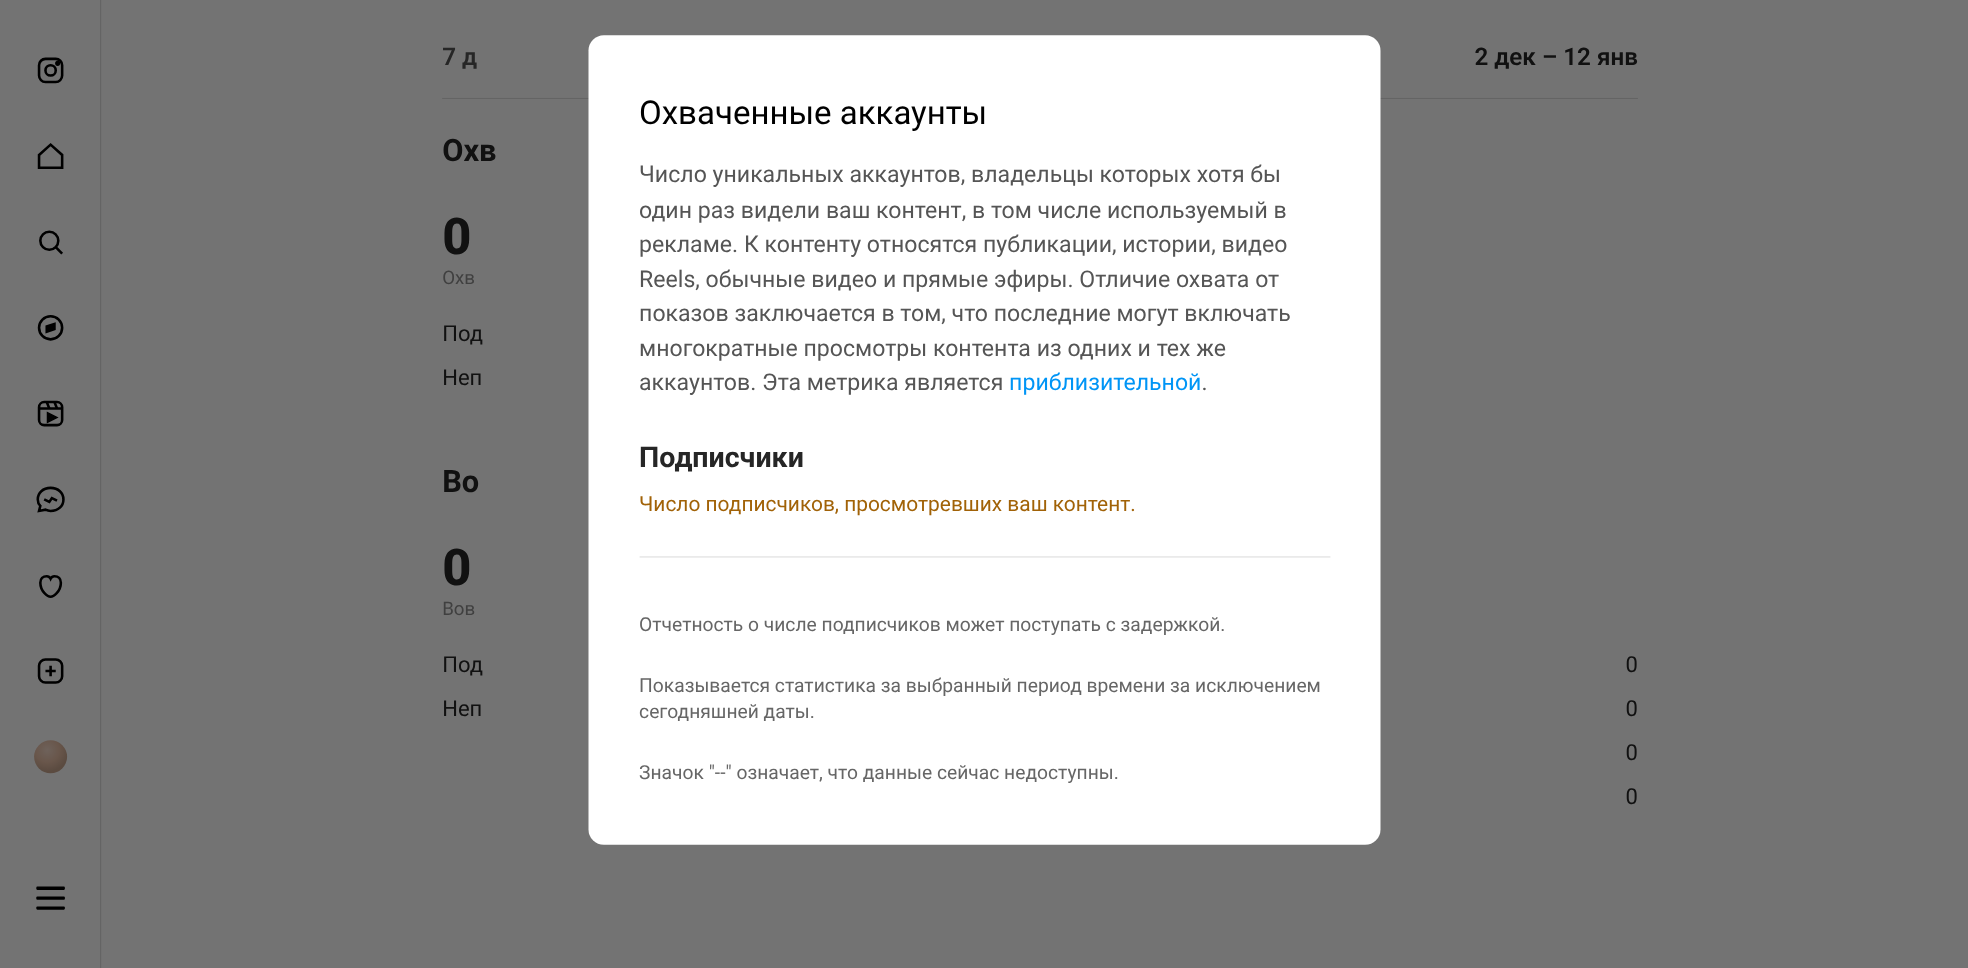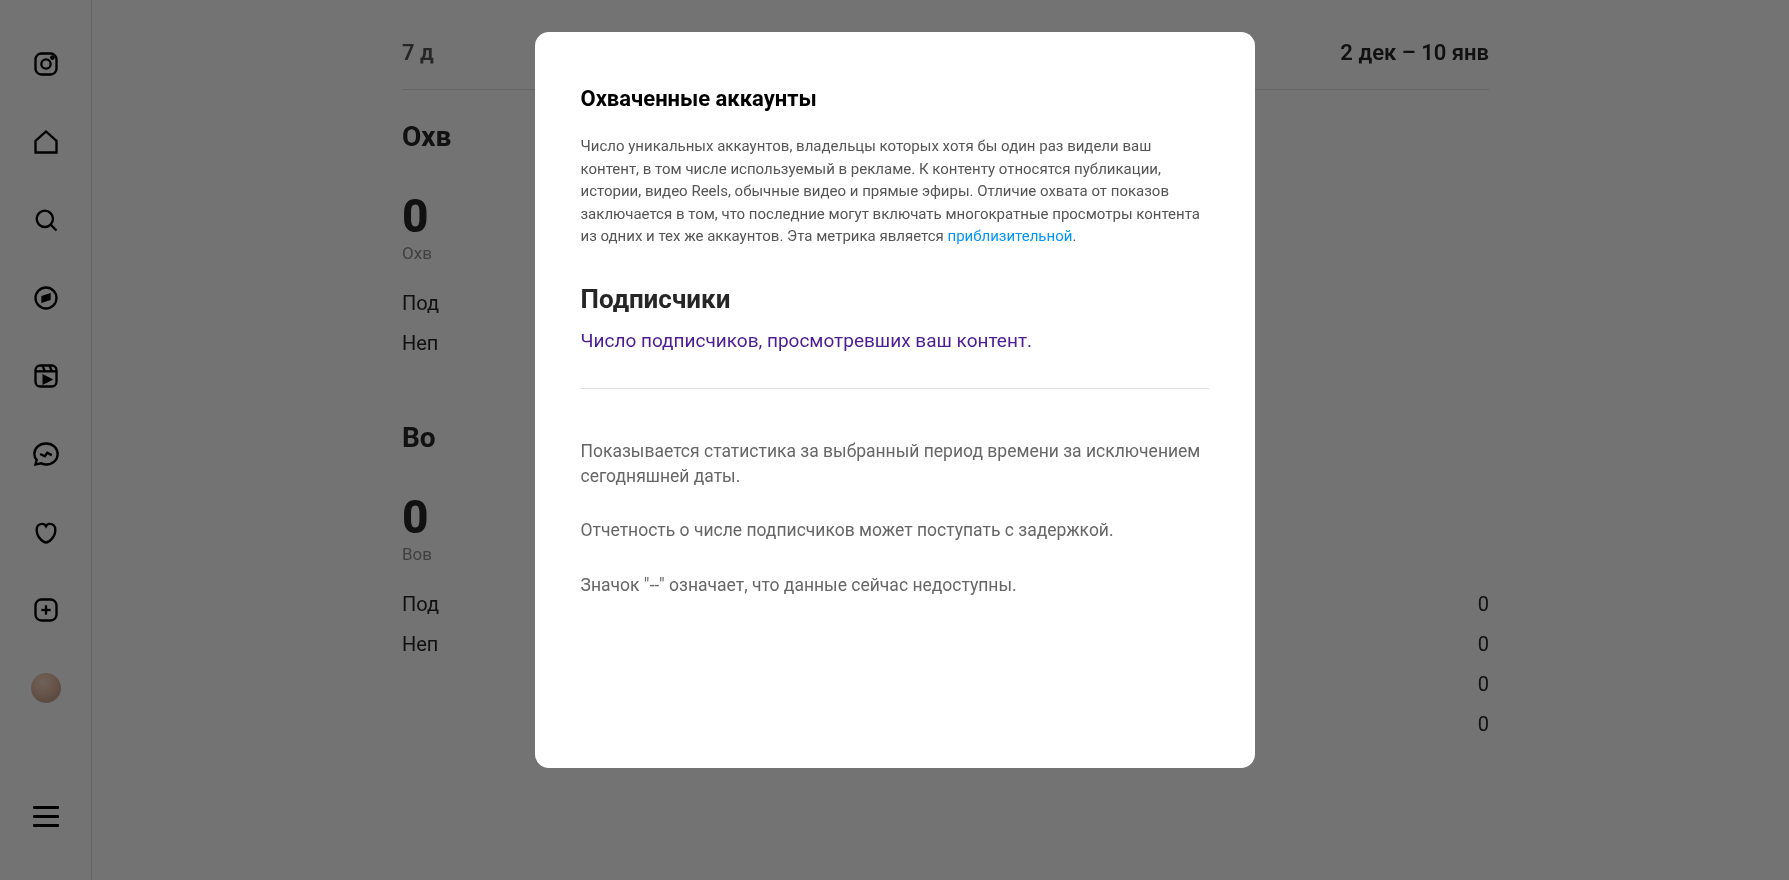--- a/index.html
+++ b/index.html
@@ -118,41 +118,41 @@
       overflow-y: auto;
       flex: 1;
     }
     
     .modal-scroll::-webkit-scrollbar { width: 16px; }
     .modal-scroll::-webkit-scrollbar-track { background: #f0f0f0; border-radius: 0 14px 14px 0; }
     .modal-scroll::-webkit-scrollbar-thumb { background: #c1c1c1; border-radius: 4px; }
     .modal-scroll::-webkit-scrollbar-button { height: 16px; background:#f0f0f0; display:block;}
 
     .modal-title {
-      font-size: 22px;
-      font-weight: 700;
+      font-size: 30px;
+      font-weight: 400;
       color: #000;
       margin-bottom: 24px;
     }
     .modal-body-text {
-      font-size: 15px;
+      font-size: 21px;
       line-height: 1.5;
       color: #555;
       margin-bottom: 36px;
     }
     .modal-body-text a { color: #0095f6; text-decoration: none; }
     .sub-heading {
       font-size: 26px;
       font-weight: 700;
       color: #262626;
       margin-bottom: 14px;
     }
     .sub-text {
       font-size: 19px;
-      color: #4c1d95;
+      color: #a16207;
       margin-bottom: 34px;
       line-height: 1.4;
     }
     .divider {
       border: none;
       border-top: 1px solid #ddd;
       margin: 12px 0 50px 0;
     }
     .note {
       font-size: 17.5px;
@@ -226,21 +226,21 @@
           <span></span>
           <span></span>
           <span></span>
         </div>
     </div>
   </nav>
 
   <main class="main">
     <div class="date-range-row">
       <span>7 д</span>
-      <span class="sel">2 дек – 10 янв</span>
+      <span class="sel">2 дек – 12 янв</span>
     </div>
 
     <div class="section-heading">Охв</div>
     <div class="metric-block">
       <div class="metric-value">0</div>
       <div class="metric-label">Охв</div>
     </div>
     <div class="row-pair">
         <span>Под</span>
       </div>
@@ -282,19 +282,19 @@
         <p class="modal-body-text">
           <span>Число уникальных аккаунтов, владельцы которых хотя бы один раз видели ваш контент, в том числе используемый в рекламе. К контенту относятся публикации, истории, видео Reels, обычные видео и прямые эфиры. Отличие охвата от показов заключается в том, что последние могут включать многократные просмотры контента из одних и тех же аккаунтов. Эта метрика является </span><a href="#">приблизительной</a><span>.</span>
         </p>
 
         <h3 class="sub-heading">Подписчики</h3>
         <p class="sub-text">Число подписчиков, просмотревших ваш контент.</p>
 
 
         <hr class="divider">
 
+        <p class="note">Отчетность о числе подписчиков может поступать с задержкой.</p>
         <p class="note">Показывается статистика за выбранный период времени за исключением сегодняшней даты.</p>
-        <p class="note">Отчетность о числе подписчиков может поступать с задержкой.</p>
         <p class="note">Значок "--" означает, что данные сейчас недоступны.</p>
       </div>
     </div>
   </div>
 </div>
 
 </body></html>

